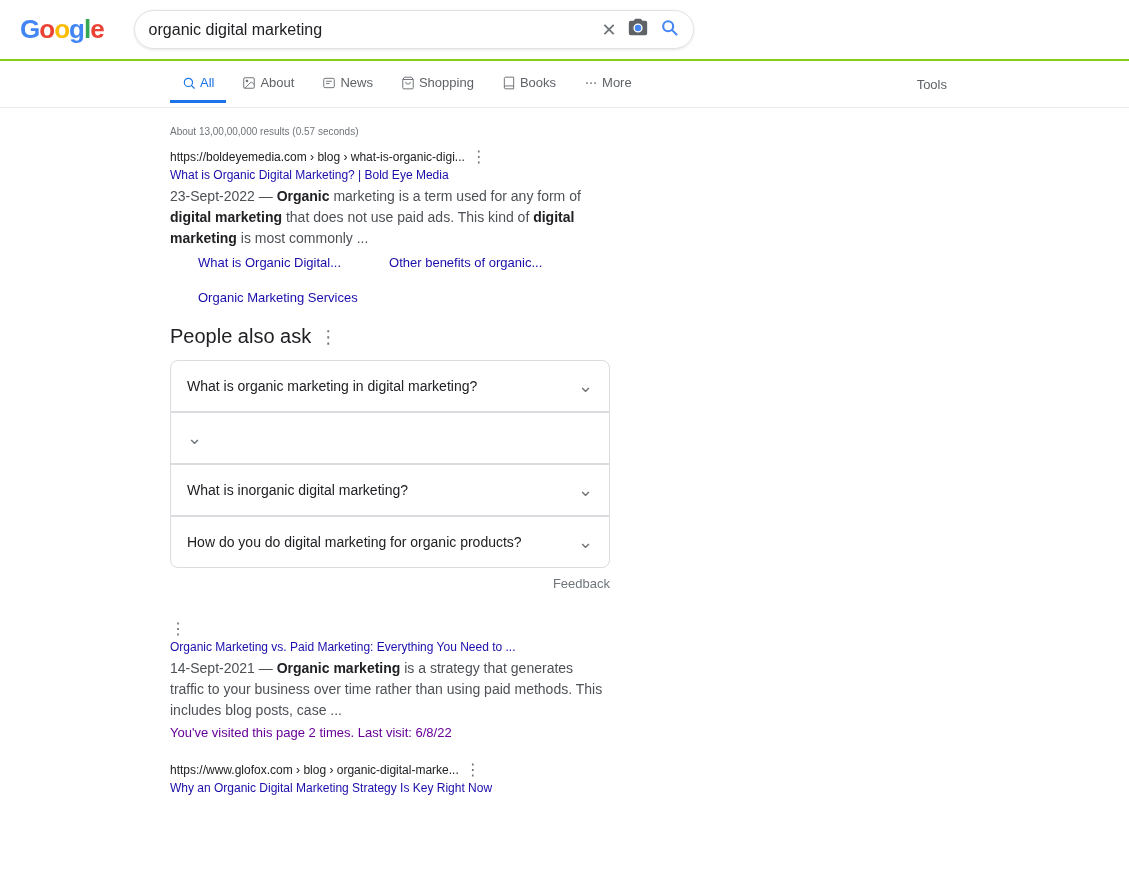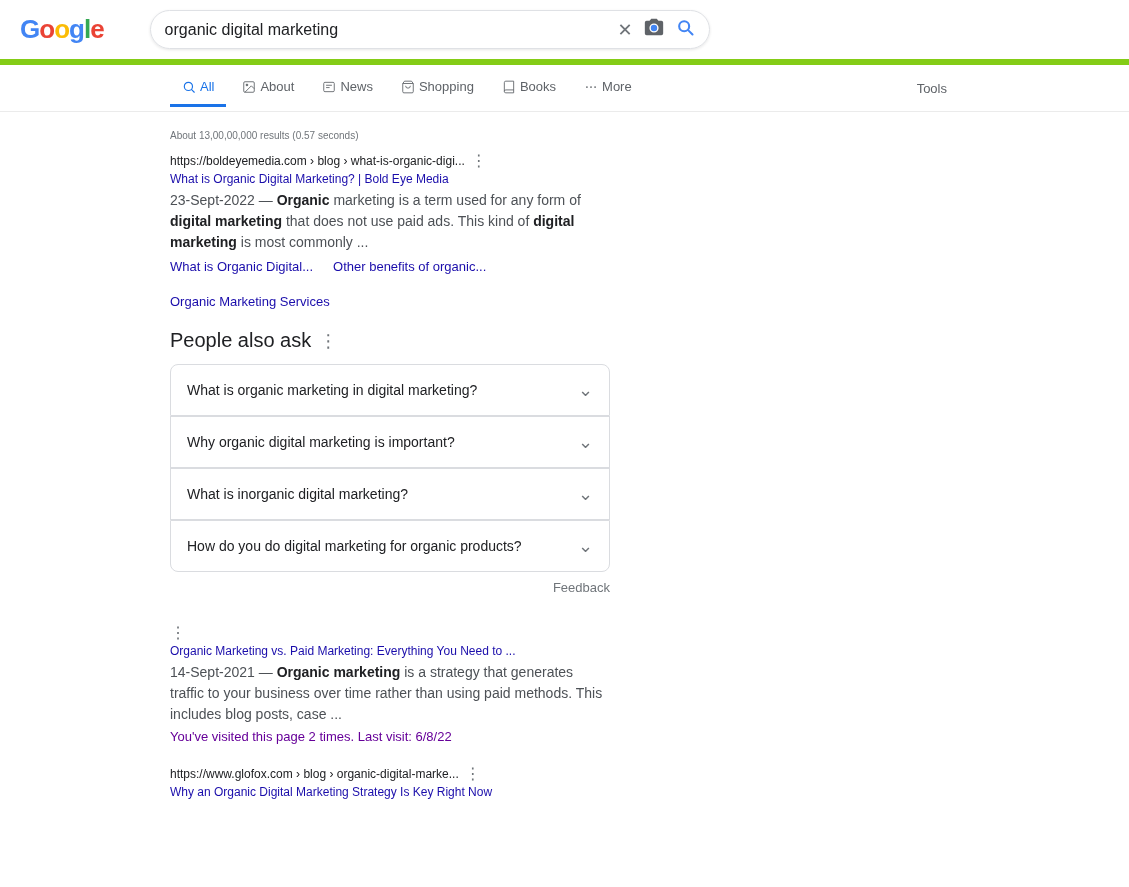--- a/index.html
+++ b/index.html
@@ -1,19 +1,19 @@
 <!DOCTYPE html>
 <html><head>
   <meta charset="utf-8">
   <style>
     * { margin: 0; padding: 0; box-sizing: border-box; }
     body { font-family: Arial, sans-serif; background: #fff; color: #202124; font-size: 14px; }
 
     
-    .header { display: flex; align-items: center; padding: 10px 20px; border-bottom: 6px solid #84cc16; gap: 36px; }
+    .header { display: flex; align-items: center; padding: 10px 20px; border-bottom: 2px solid #84cc16; gap: 20px; }
     .logo { display: flex; align-items: center; margin-right: 10px; }
     .logo-text { font-size: 26px; font-weight: bold; letter-spacing: -1px; }
     .logo-g { color: #4285F4; }
     .logo-o1 { color: #EA4335; }
     .logo-o2 { color: #FBBC05; }
     .logo-g2 { color: #4285F4; }
     .logo-l { color: #34A853; }
     .logo-e { color: #EA4335; }
 
     .search-bar-wrap { display: flex; align-items: center; border: 1px solid #dfe1e5; border-radius: 24px; padding: 6px 14px; width: 560px; gap: 10px; box-shadow: 0 1px 3px rgba(0,0,0,0.1); }
@@ -38,21 +38,21 @@
     .result-url { color: #202124; font-size: 12px; margin-bottom: 2px; display: flex; align-items: center; gap: 6px; }
     .result-url .url-text { color: #202124; text-align: center; }
     .result-url .kebab { color: #70757a; cursor: pointer; font-size: 16px; }
     .result-title { color: #1a0dab; font-size: 12px; text-decoration: none; cursor: pointer; margin-bottom: 4px; display: block; }
     .result-snippet { color: #4d5156; font-size: 14px; line-height: 1.5; }
     .result-snippet b { font-weight: bold; color: #202124; }
     .result-item { margin-bottom: 20px; }
 
     
     .sitelinks { display: flex; gap: 20px; margin-top: 6px; flex-wrap: wrap; }
-    .sitelink { color: #1a0dab; font-size: 13px; text-decoration: none; cursor: pointer; }
+    .sitelink { color: #1a0dab; font-size: 13px; text-decoration: none; cursor: pointer; margin-left: 28px; }
 
     
     .paa-section { margin: 20px 0; }
     .paa-header { display: flex; align-items: center; gap: 8px; font-size: 20px; font-weight: normal; color: #202124; margin-bottom: 12px; }
     .paa-dots { color: #70757a; cursor: pointer; font-size: 18px; }
     .paa-item { border: 1px solid #dadce0; border-radius: 0; padding: 14px 16px; cursor: pointer; display: flex; justify-content: space-between; align-items: center; border-bottom: none; }
     .paa-item:first-of-type { border-radius: 8px 8px 0 0; }
     .paa-item:last-of-type { border-radius: 0 0 8px 8px; border-bottom: 1px solid #dadce0; }
     .paa-item:not(:last-of-type) { border-bottom: 1px solid #dadce0; }
     .paa-text { font-size: 14px; color: #202124; }
@@ -176,21 +176,20 @@
     <div class="paa-header">
       <span>People also ask</span>
       <span class="paa-dots">⋮</span>
     </div>
     <div>
       <div class="paa-item">
         <span class="paa-text">What is organic marketing in digital marketing?</span>
         <span class="paa-chevron">⌄</span>
       </div>
       <div class="paa-item">
-        <span class="paa-text">Why organic digital marketing is important?</span>
         <span class="paa-chevron">⌄</span>
       </div>
       <div class="paa-item">
         <span class="paa-text">What is inorganic digital marketing?</span>
         <span class="paa-chevron">⌄</span>
       </div>
       <div class="paa-item">
         <span class="paa-text">How do you do digital marketing for organic products?</span>
         <span class="paa-chevron">⌄</span>
       </div>

